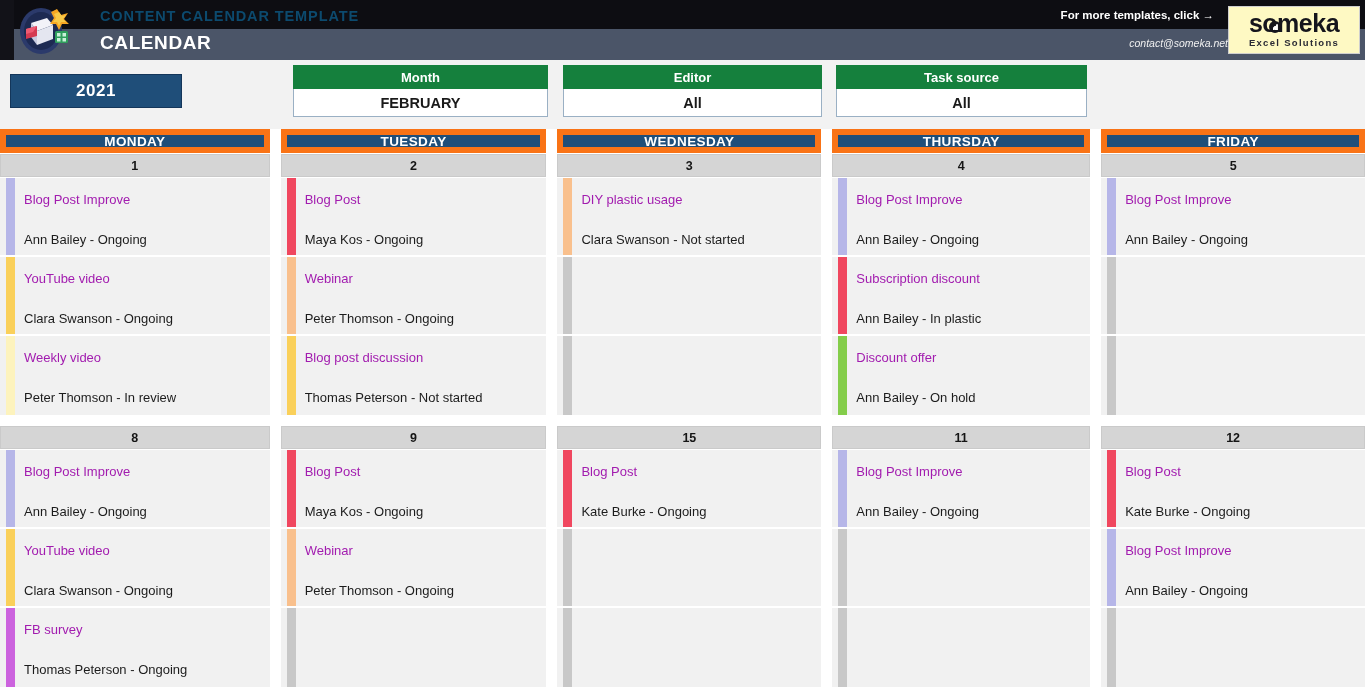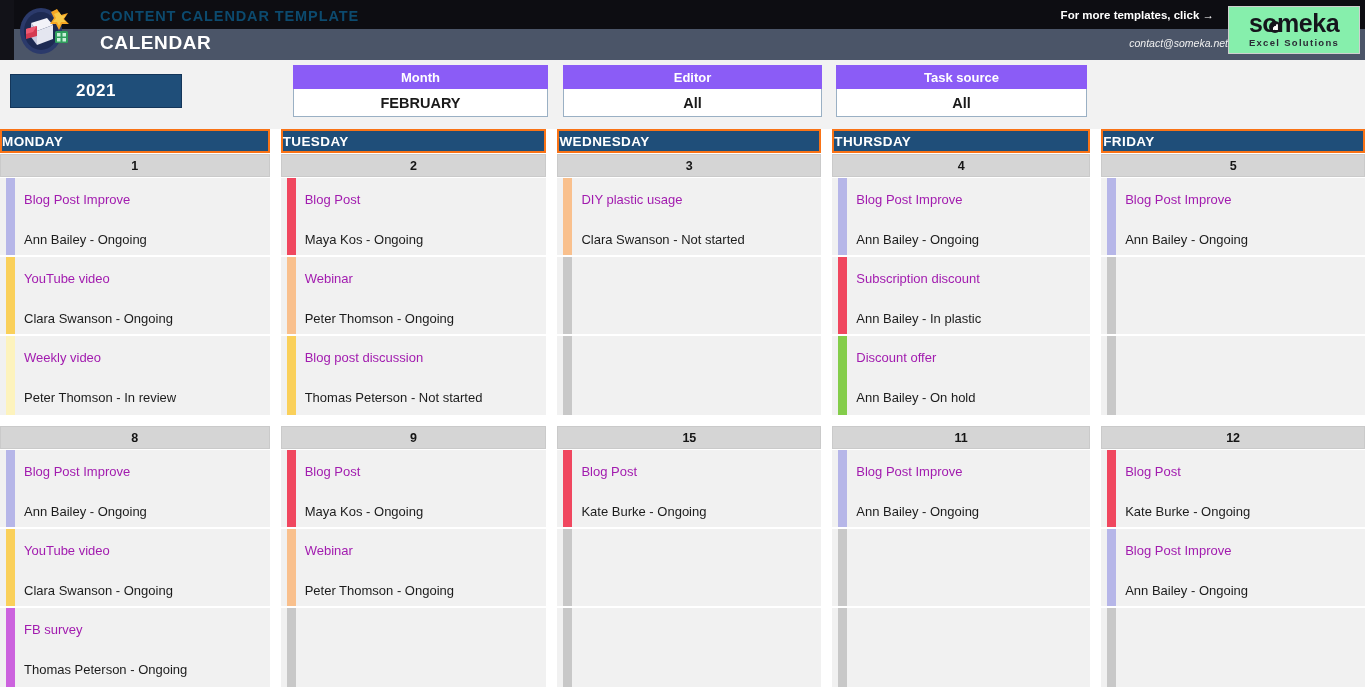--- a/index.html
+++ b/index.html
@@ -20,54 +20,54 @@
   .logo-badge svg{display:block;}
 
   .tpl-title{position:absolute;left:100px;top:8px;font-size:14.5px;letter-spacing:.9px;
     color:#0c4a6e;font-weight:600;}
   .cal-title{position:absolute;left:100px;top:32px;font-size:19px;letter-spacing:.6px;
     color:#ffffff;font-weight:700;}
 
   .more-templates{position:absolute;right:151px;top:9px;font-size:11.5px;color:#ffffff;font-weight:700;}
   .contact{position:absolute;right:137px;top:37px;font-size:10.5px;color:#f0f0f0;font-style:italic;}
 
-  .someka-logo{position:absolute;right:5px;top:6px;width:130px;height:46px;background:#86efac;
+  .someka-logo{position:absolute;right:5px;top:6px;width:130px;height:46px;background:#fef9c3;
     border:1px solid #cfcfcf;display:flex;flex-direction:column;align-items:center;justify-content:center;}
   .someka-word{font-size:25px;font-weight:700;color:#15151c;letter-spacing:-.5px;line-height:.95;
     position:relative;}
   .someka-word .o-dot{position:absolute;left:20.5px;top:9px;width:12px;height:12px;border-radius:50%;
     background:#15151c;}
   .someka-word .o-dot:after{content:"";position:absolute;left:3.5px;top:3px;width:5px;height:6px;
     background:#ffffff;clip-path:polygon(0 60%,33% 60%,33% 100%,0 100%,0 60%,33% 30%,66% 30%,66% 100%,33% 100%,66% 0,100% 0,100% 100%,66% 100%);}
   .someka-sub{font-size:9.5px;letter-spacing:1.3px;color:#2a2a34;font-weight:600;margin-top:1px;}
 
   
   .filters{position:relative;width:1365px;height:69px;background:#f2f2f2;}
   .year-box{position:absolute;left:10px;top:14px;width:170px;height:32px;background:#1f4e79;
     border:1px solid #14365a;display:flex;align-items:center;justify-content:center;}
   .year-box span{color:#ffffff;font-size:17px;font-weight:700;letter-spacing:.5px;}
 
   .fgroup{position:absolute;top:5px;}
-  .fgroup .f-head{height:24px;background:#8b5cf6;display:flex;align-items:center;justify-content:center;}
+  .fgroup .f-head{height:24px;background:#15803d;display:flex;align-items:center;justify-content:center;}
   .fgroup .f-head span{color:#ffffff;font-size:13px;font-weight:700;}
   .fgroup .f-val{height:27px;background:#ffffff;border:1px solid #9ab0c4;border-top:none;
     display:flex;align-items:center;justify-content:center;}
   .fgroup .f-val span{color:#1a1a1a;font-size:14.5px;font-weight:700;}
   #filter-month{left:293px;width:255px;}
   #filter-editor{left:563px;width:259px;}
   #filter-tasksource{left:836px;width:251px;}
 
   
   .calendar{position:relative;width:1365px;background:#ffffff;}
   .cal-row{display:flex;width:1365px;}
   .cal-col{position:relative;}
   .cal-col + .cal-col{margin-left:11px;}
 
-  .dayhead{height:24px;background:#1f4e79;display:flex;align-items:center;justify-content:flex-start;
-    border:2px solid #f97316;box-sizing:border-box;}
+  .dayhead{height:24px;background:#1f4e79;display:flex;align-items:center;justify-content:center;
+    border:6px solid #f97316;box-sizing:border-box;}
   .dayhead span{color:#ffffff;font-size:13.5px;font-weight:700;letter-spacing:.4px;}
 
   .daynum{height:23px;background:#d5d5d5;display:flex;align-items:center;justify-content:center;
     border:1px solid #cacaca;box-sizing:border-box;margin-top:1px;}
   .daynum span{color:#151515;font-size:12.5px;font-weight:700;}
 
   .slots{margin-top:1px;}
   .slot{position:relative;height:79px;background:#f1f1f1;box-sizing:border-box;
     border-bottom:2px solid #ffffff;}
   .slot:last-child{border-bottom:none;}

